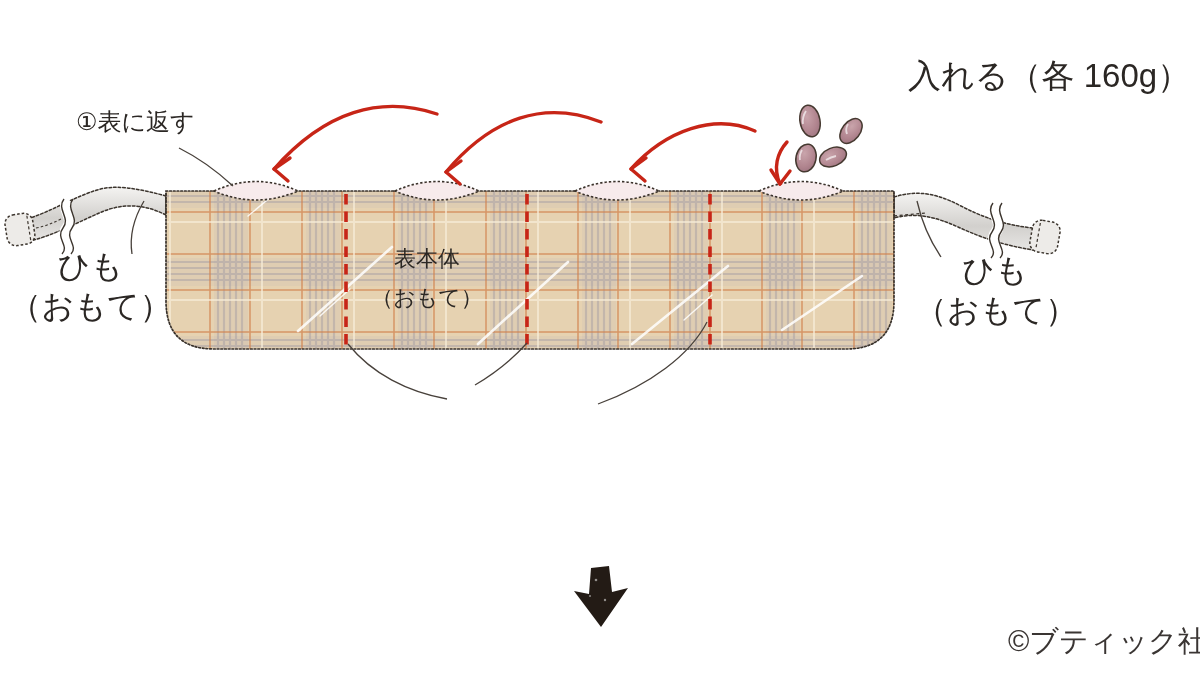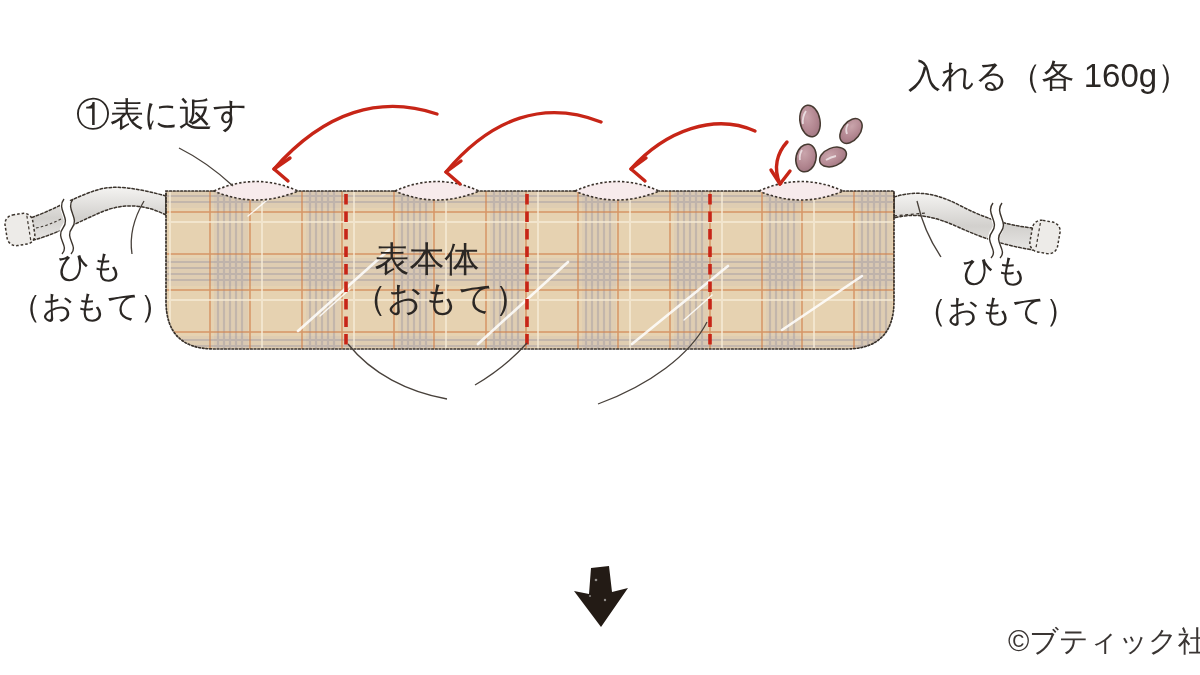--- a/index.html
+++ b/index.html
@@ -2,27 +2,27 @@
 <html><head>
 <meta charset="utf-8">
 <style>
   html,body{margin:0;padding:0;background:#ffffff;}
   #stage{
     position:relative;width:1200px;height:675px;background:#ffffff;overflow:hidden;
     font-family:"Liberation Sans","DejaVu Sans",sans-serif;color:var(--ink,#2b2724);
   }
   #art{position:absolute;left:0;top:0;}
   .lbl{position:absolute;white-space:nowrap;color:var(--ink,#2b2724);}
-  .lbl-step1{left:76px;top:92px;font-size:34px;font-family:Liberation Mono, monospace;}
+  .lbl-step1{left:76px;top:106px;font-size:24px;}
   .lbl-step2{left:453px;top:378px;font-size:34px;}
   .lbl-step3{left:860px;top:54px;font-size:33px;line-height:44px;}
   .lbl-step3 .l2{margin-left:48px;}
   .lbl-cord-left{left:8px;top:246px;width:165px;text-align:center;font-size:32px;line-height:40px;}
   .lbl-cord-right{left:915px;top:250px;width:160px;text-align:center;font-size:32px;line-height:40px;}
-  .lbl-body{left:352px;top:239px;width:150px;text-align:center;font-size:35px;line-height:39px;}
+  .lbl-body{left:352px;top:239px;width:150px;text-align:center;font-size:22px;line-height:39px;}
   .lbl-copyright{left:1008px;top:622px;font-size:29px;color:#3a3533;}
 </style>
 </head>
 <body>
 
 <div id="stage" style="--ink: #2b2724; --accent: #c72517;">
 
   <svg id="art" width="1200" height="675" viewBox="0 0 1200 675">
     <defs>
       <pattern id="plaid" width="92" height="78" patternUnits="userSpaceOnUse">

